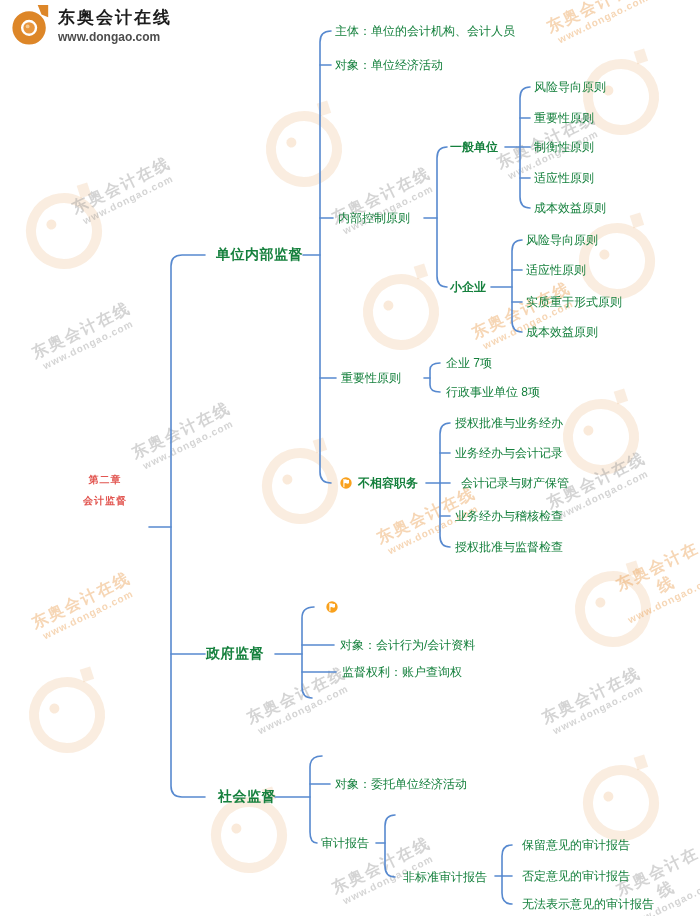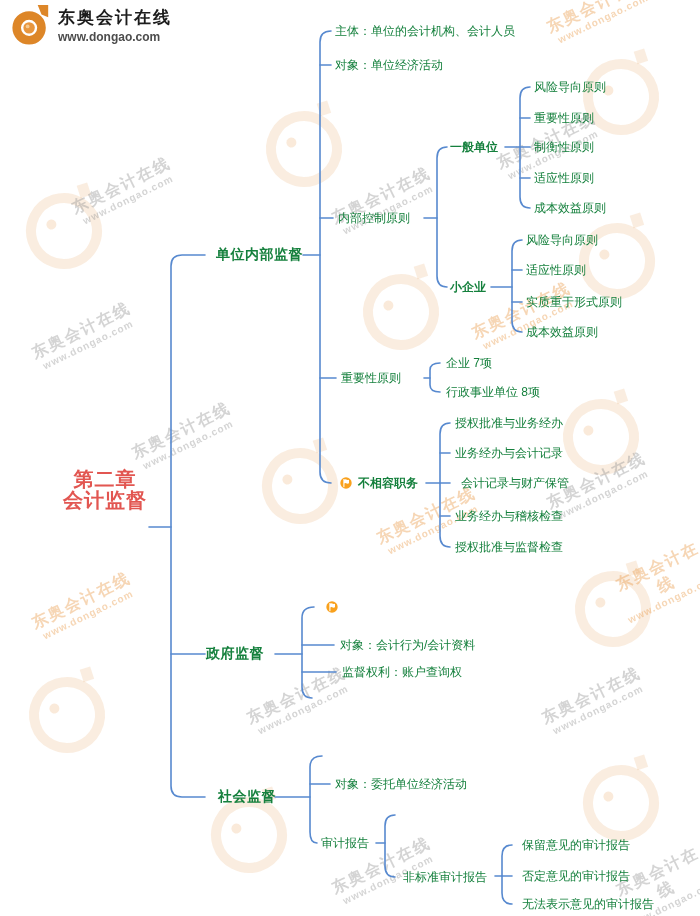--- a/index.html
+++ b/index.html
@@ -21,21 +21,21 @@
   .ring::before{content:'';position:absolute;right:-9px;top:-11px;width:11px;height:13px;
         background:rgba(228,150,70,.17);}
   
   .map{position:absolute;inset:0;z-index:2;}
   svg.lines{position:absolute;left:0;top:0;}
   .node{position:absolute;transform:translateY(-50%);white-space:nowrap;
         font-size:12px;color:#15803d;}
   .b{font-weight:700;}
   .lvl1{font-size:14px;letter-spacing:.5px;}
   .root{position:absolute;left:55px;top:469px;width:100px;text-align:center;
-        color:#e25651;font-size:20px;font-weight:700;line-height:21px;letter-spacing:1px;}
+        color:#e25651;font-size:10px;font-weight:700;line-height:21px;letter-spacing:1px;}
   .marker{position:absolute;}
   
   .logo{position:absolute;left:10px;top:4px;display:flex;align-items:center;z-index:3;}
   .logo-text{margin-left:6px;}
   .logo-cn{font-size:17px;font-weight:700;color:#1c1c1c;letter-spacing:2px;}
   .logo-url{font-size:12px;font-weight:700;color:#4c4c4c;margin-top:1px;}
 </style>
 </head>
 <body>
 

